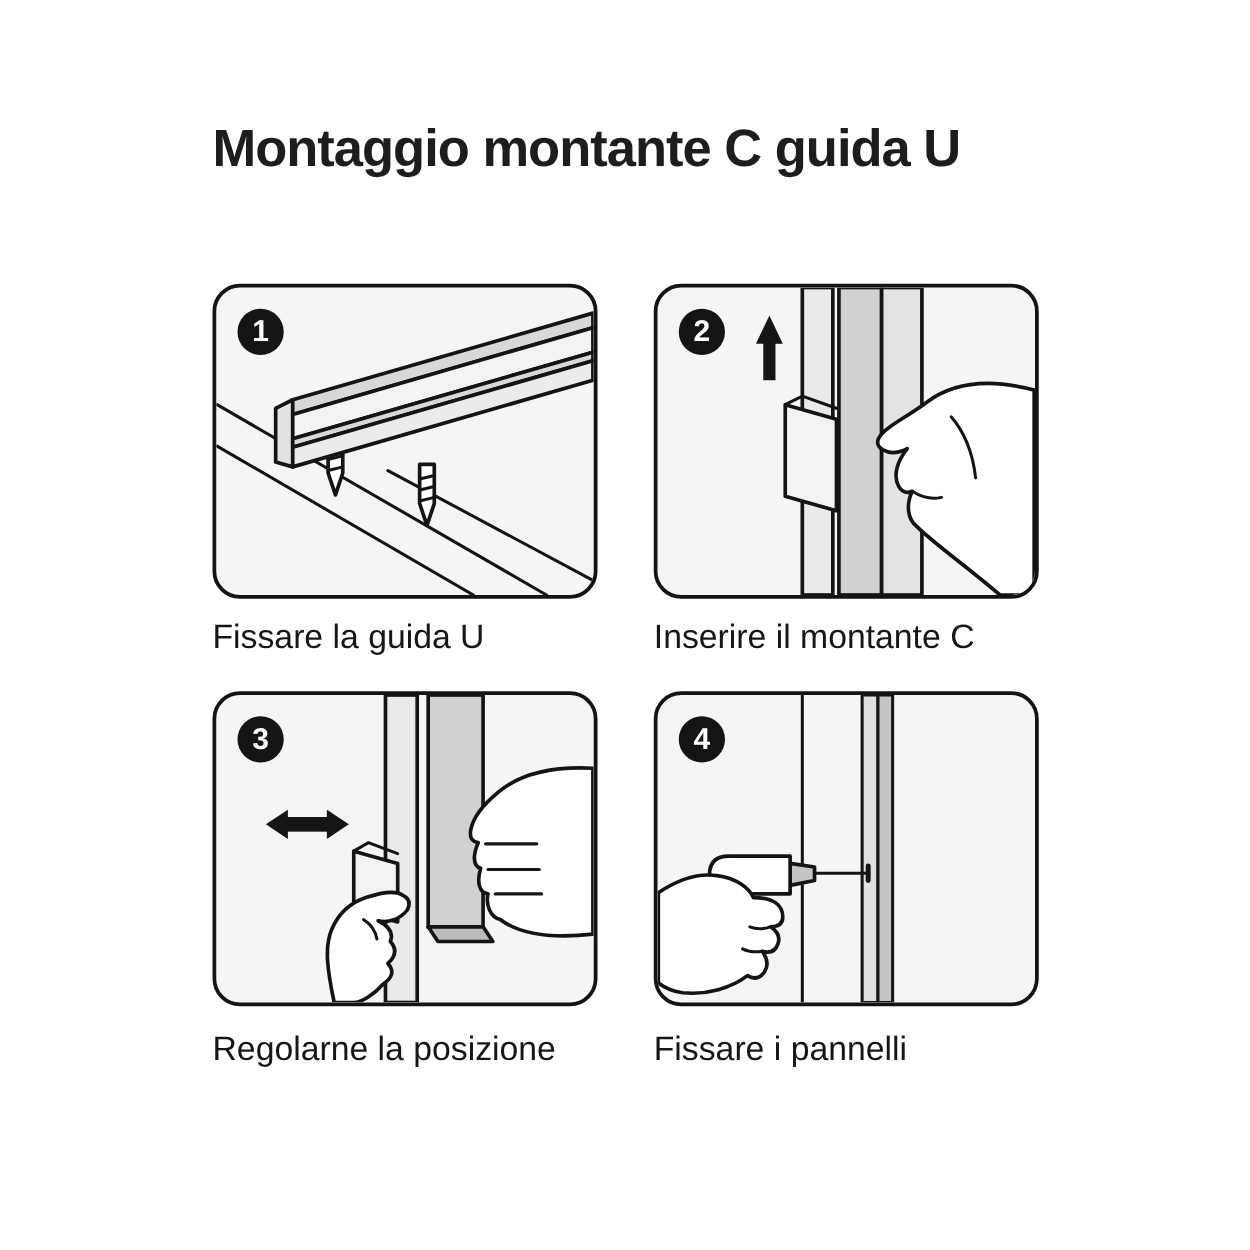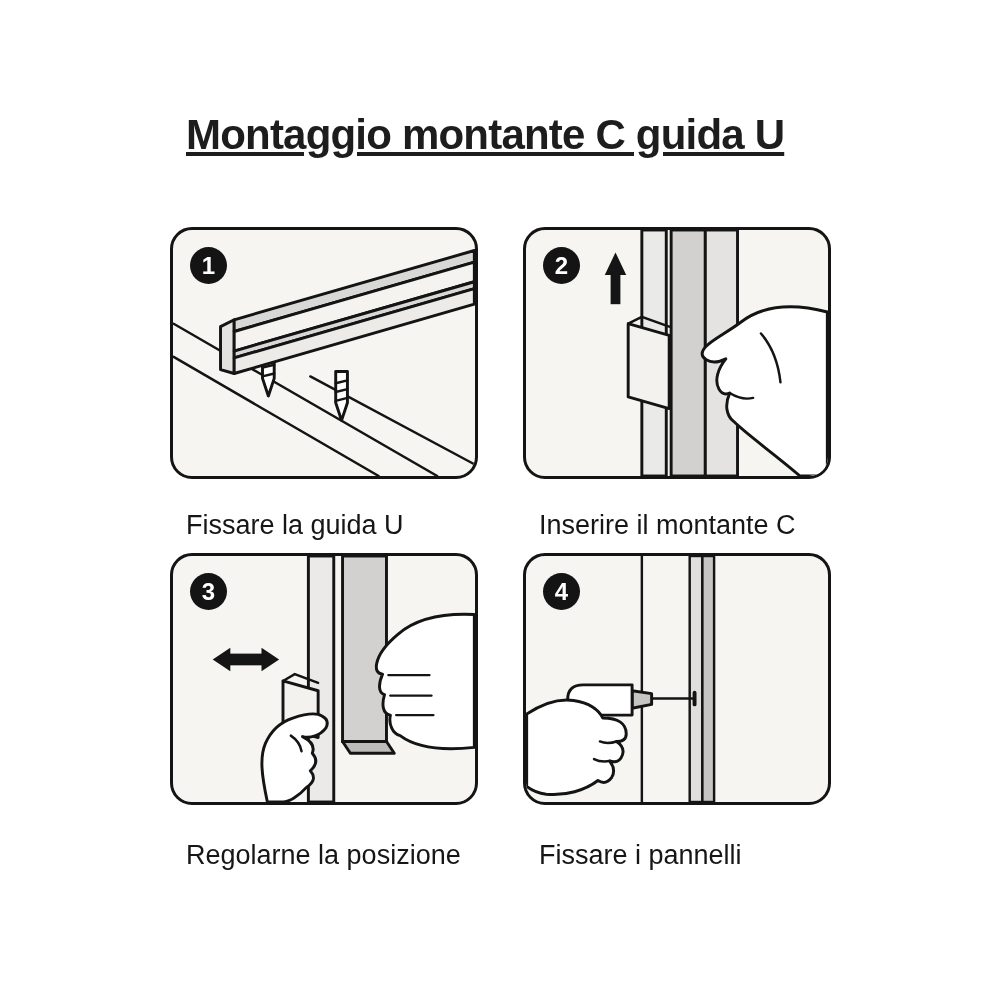--- a/index.html
+++ b/index.html
@@ -1,31 +1,31 @@
 <!DOCTYPE html>
 <html><head>
 <meta charset="utf-8">
 <style>
   html,body{margin:0;padding:0;background:#ffffff;}
   .canvas{position:relative;width:1000px;height:1000px;background:#ffffff;overflow:hidden;
           font-family:"Liberation Sans", sans-serif;color:#161616;}
-  .title{position:absolute;left:170px;top:92px;margin:16px;font-size:42px;font-weight:700;
-         letter-spacing:-0.8px;line-height:54px;color:#1d1d1d;text-decoration:underline;}
+  .title{position:absolute;left:170px;top:92px;margin:0;font-size:42px;font-weight:700;
+         letter-spacing:-0.8px;line-height:54px;color:#1d1d1d;}
   .title span{display:block;}
   .panel{position:absolute;width:308px;height:252px;background:#f6f5f2;
          border:3px solid #141414;border-radius:22px;overflow:hidden;box-sizing:border-box;}
   .p1{left:170px;top:227px;}
   .p2{left:523px;top:227px;}
   .p3{left:170px;top:553px;}
   .p4{left:523px;top:553px;}
   .panel svg{position:absolute;left:0;top:0;width:100%;height:100%;}
   .badge{position:absolute;left:17px;top:17px;width:37px;height:37px;border-radius:50%;
          background:#141414;display:flex;align-items:center;justify-content:center;}
   .badge span{color:#ffffff;font-size:24px;font-weight:700;line-height:1;}
-  .caption{position:absolute;margin:16px;font-size:27px;font-weight:400;color:#161616;line-height:30px;}
+  .caption{position:absolute;margin:0;font-size:27px;font-weight:400;color:#161616;line-height:30px;}
   .c1{left:170px;top:494px;}
   .c2{left:523px;top:494px;}
   .c3{left:170px;top:824px;}
   .c4{left:523px;top:824px;}
   .outline{fill:#ffffff;stroke:#141414;stroke-width:3;stroke-linejoin:round;stroke-linecap:round;}
   .thin{stroke:#141414;stroke-width:2.5;fill:none;stroke-linecap:round;}
 </style>
 </head>
 <body>
 

